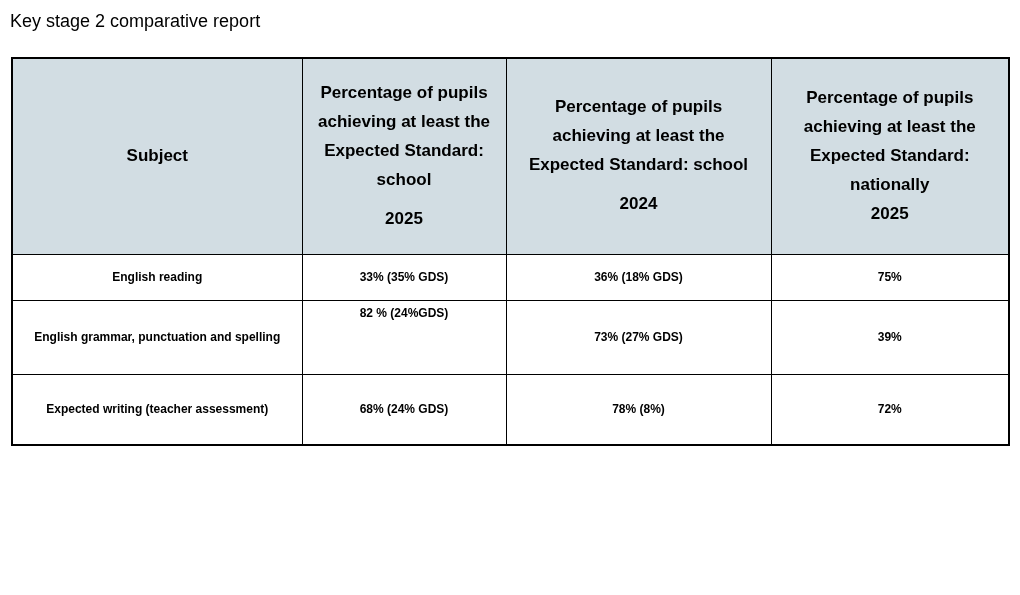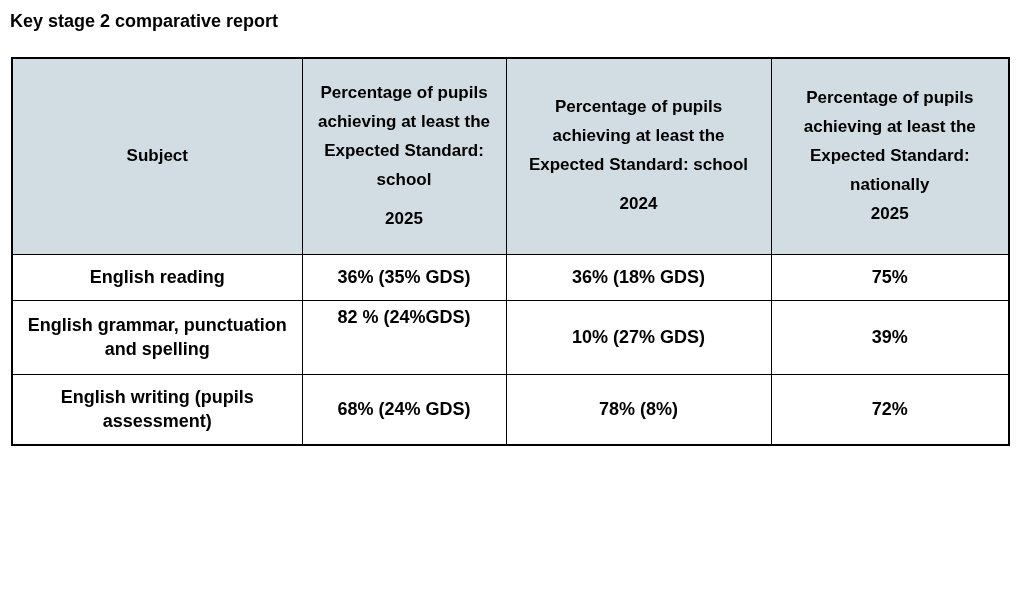--- a/index.html
+++ b/index.html
@@ -15,21 +15,21 @@
   body {
     width: 1020px;
     height: 595px;
     font-family: "Liberation Sans", sans-serif;
     color: #000000;
     overflow: hidden;
   }
   .doc-title {
     font-size: 18px;
     line-height: 26px;
-    font-weight: 700;
+    font-weight: 400;
     margin: 8px 0 0 10px;
   }
   table.ks2-table {
     border-collapse: collapse;
     table-layout: fixed;
     margin: 23px 0 0 11px;
     border: 2px solid var(--border-color);
   }
   .ks2-table th, .ks2-table td {
     border: 1.5px solid var(--border-color);
@@ -39,21 +39,21 @@
     overflow: hidden;
   }
   .ks2-table th {
     background: var(--header-bg);
     font-size: 17px;
     line-height: 1.7;
     padding: 2px 10px;
     height: 196px;
   }
   .ks2-table td {
-    font-size: 18px;
+    font-size: 12px;
     line-height: 1.35;
     padding: 2px 8px;
   }
   .hdr-year { margin-top: 10px; }
   .hdr-year.tight { margin-top: 0; }
   tr.r1 { height: 46px; }
   tr.r2 { height: 74px; }
   tr.r3 { height: 48px; }
   tr.r4 { height: 71px; }
   tr.r5 { height: 79px; }
@@ -93,30 +93,30 @@
       </th>
       <th>
         <div>Percentage of pupils achieving at least the Expected Standard: nationally</div>
         <div class="hdr-year tight">2025</div>
       </th>
     </tr>
   </thead>
   <tbody>
     <tr class="r1">
       <td>English reading</td>
-      <td>36% (35% GDS)</td>
+      <td>33% (35% GDS)</td>
       <td>36% (18% GDS)</td>
       <td>75%</td>
     </tr>
     <tr class="r2">
       <td>English grammar, punctuation and spelling</td>
       <td class="cell-top">82 % (24%GDS)</td>
-      <td>10% (27% GDS)</td>
+      <td>73% (27% GDS)</td>
       <td>39%</td>
     </tr>
     <tr class="r4">
-      <td>English writing (pupils assessment)</td>
+      <td>Expected writing (teacher assessment)</td>
       <td>68% (24% GDS)</td>
       <td>78% (8%)</td>
       <td>72%</td>
     </tr>
   </tbody>
 </table>
 
 </body></html>

